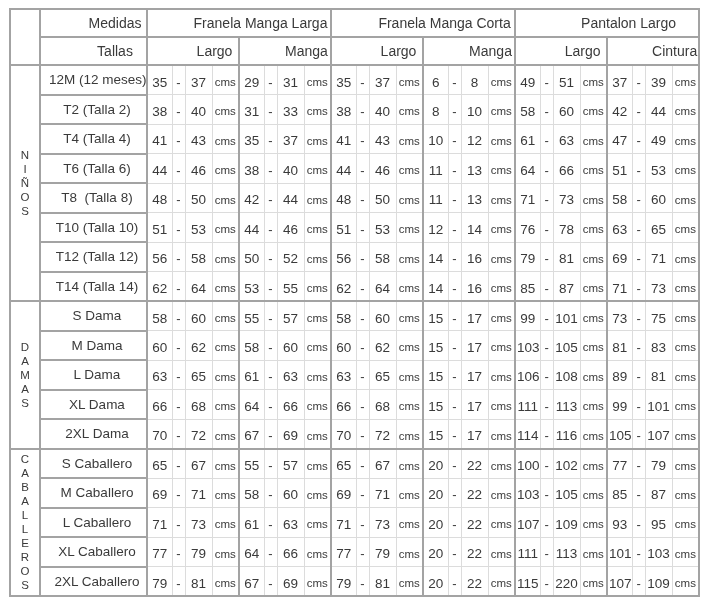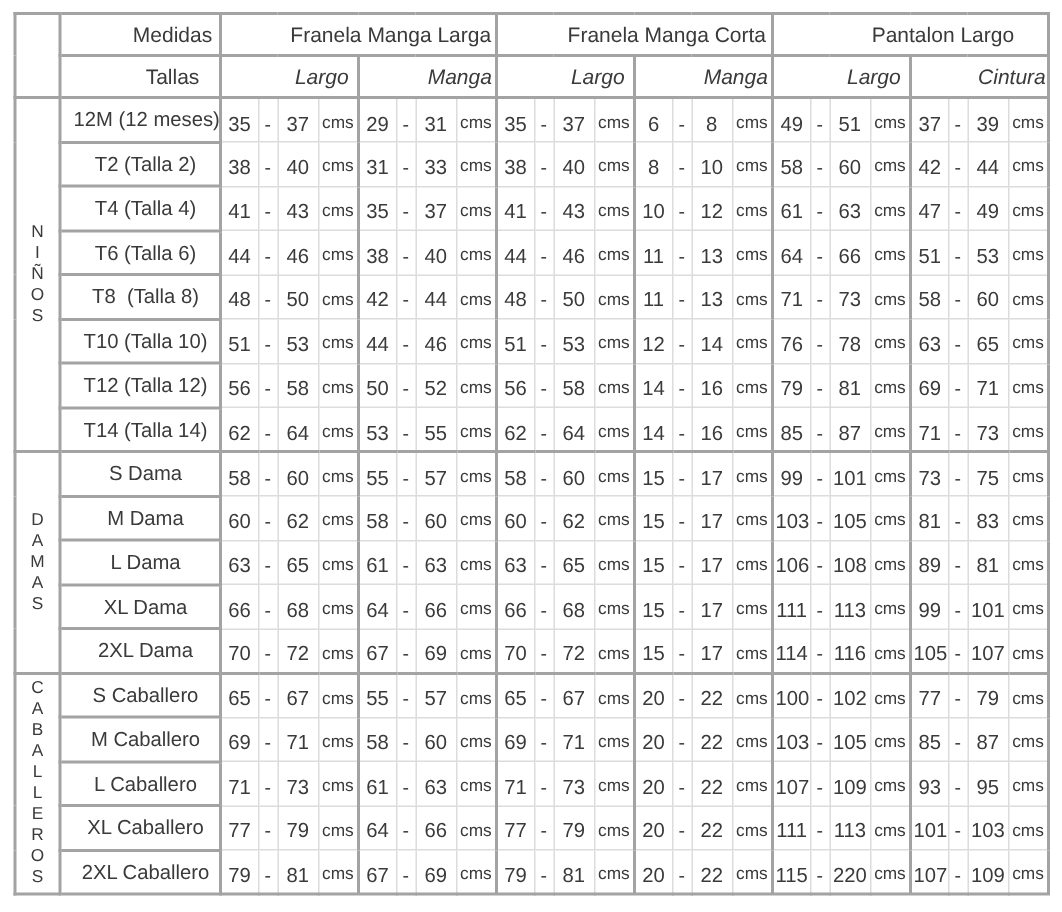--- a/index.html
+++ b/index.html
@@ -28,21 +28,21 @@
     font-weight:400;
     white-space:nowrap;
   }
   thead th{
     border:2px solid var(--border-strong);
     height:28px;
     font-size:14px;
     text-align:center;
     padding-left:44px;
   }
-  thead th.ital{font-style:italic;}
+  thead th.ital{}
   tbody tr{height:29.5px;}
   td.group-label{
     border:2px solid var(--border-strong);
     text-align:center;
     font-size:11.5px;
     line-height:14px;
     padding:0;
   }
   td.talla{
     border:2px solid var(--border-strong);

